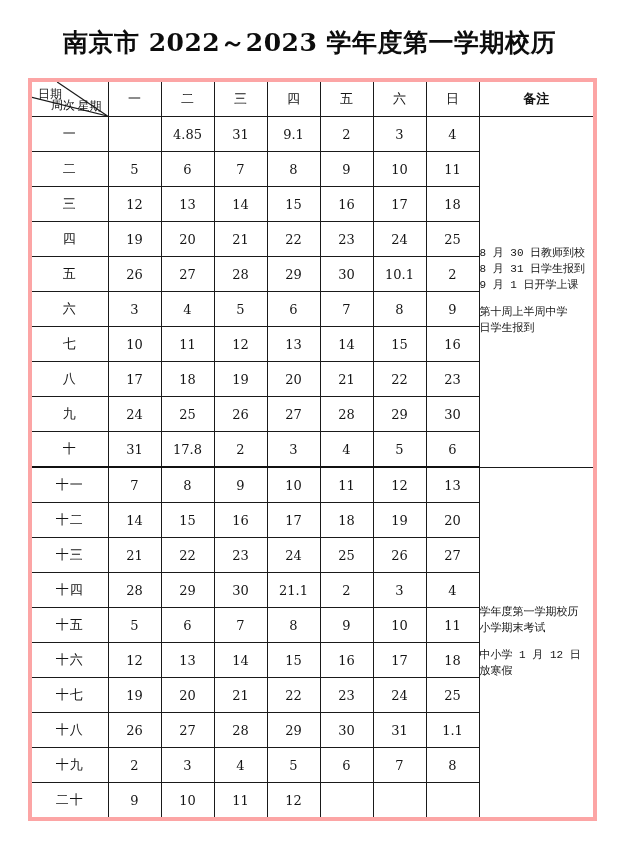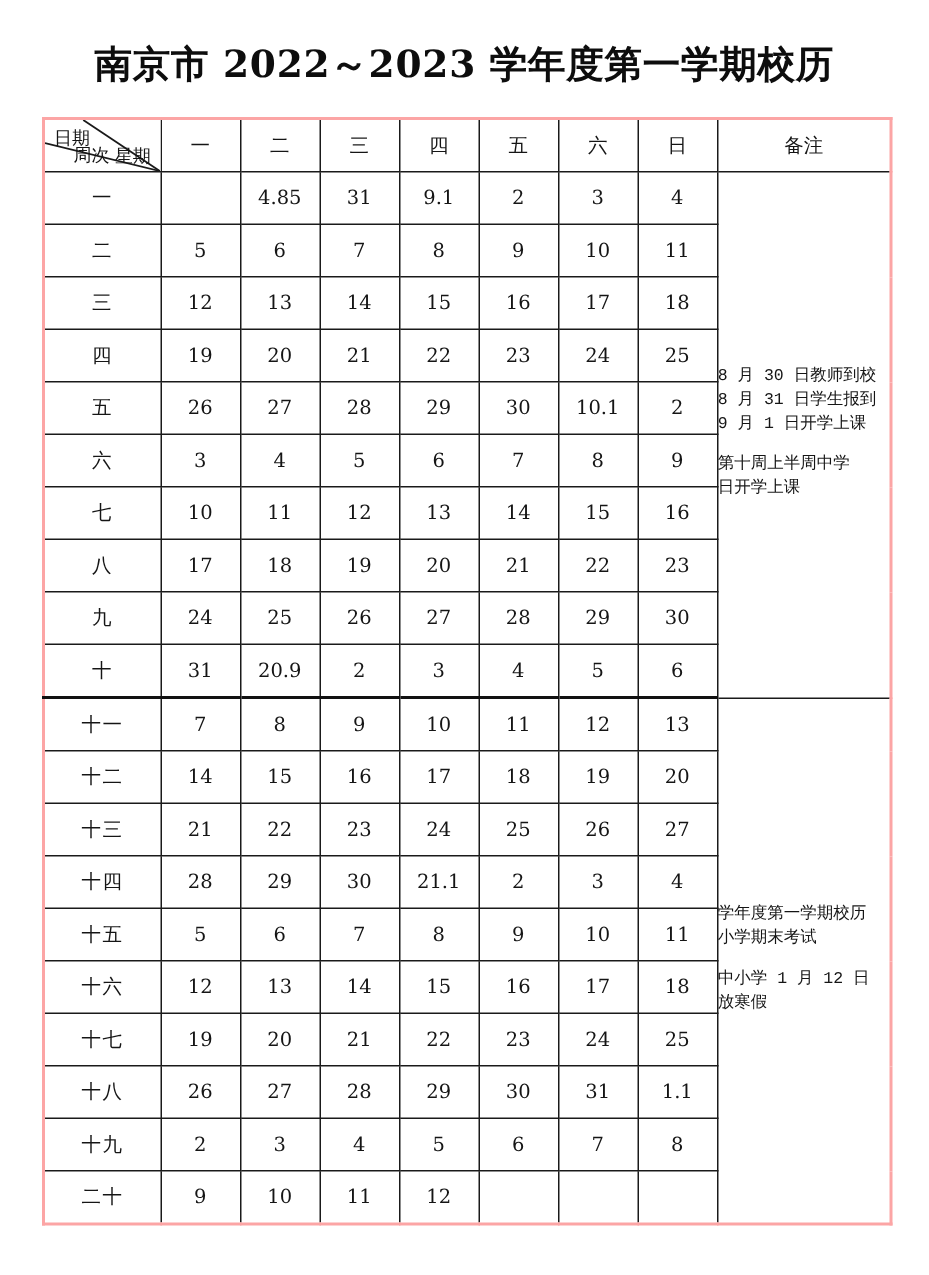--- a/index.html
+++ b/index.html
@@ -60,21 +60,21 @@
     font-family: "DejaVu Serif", "Liberation Serif", serif;
     font-size: 13px;
     color: #151515;
     height: 34px;
     padding: 0;
     background: #ffffff;
   }
 
   
   table.cal {
-    border: 2px solid #fca5a5;
+    border: 4px solid #fca5a5;
   }
 
   
   col.c-week { width: 78px; }
   col.c-day  { width: 53px; }
   col.c-note { width: 116px; }
 
   
   td.corner {
     position: relative;
@@ -101,20 +101,21 @@
   .corner-lbl.weekn { left: 19px;  bottom: 5px; }
 
   
   td.hd {
     height: 62px;
     font-size: 14px;
   }
   td.hd-note {
     height: 62px;
     font-size: 14px;
+    font-weight: bold;
   }
 
   
   td.wk {
     font-size: 13.5px;
     letter-spacing: 1px;
   }
 
   
   td.note {
@@ -188,21 +189,21 @@
             <td>2</td>
             <td>3</td>
             <td>4</td>
             <td class="note" rowspan="10">
               <div class="note-inner">
                 <div class="note-block">8 月 30 日教师到校</div>
                 <div class="note-block">8 月 31 日学生报到</div>
                 <div class="note-block">9 月 1 日开学上课</div>
                 <div class="note-gap"></div>
                 <div class="note-block">第十周上半周中学</div>
-                <div class="note-block">日开学上课</div>
+                <div class="note-block">日学生报到</div>
               </div>
             </td>
           </tr>
           <tr>
             <td class="wk">二</td>
             <td>5</td>
             <td>6</td>
             <td>7</td>
             <td>8</td>
             <td>9</td>
@@ -275,21 +276,21 @@
             <td>25</td>
             <td>26</td>
             <td>27</td>
             <td>28</td>
             <td>29</td>
             <td>30</td>
           </tr>
           <tr class="sep-below">
             <td class="wk">十</td>
             <td>31</td>
-            <td>20.9</td>
+            <td>17.8</td>
             <td>2</td>
             <td>3</td>
             <td>4</td>
             <td>5</td>
             <td>6</td>
           </tr>
           <tr>
             <td class="wk">十一</td>
             <td>7</td>
             <td>8</td>

